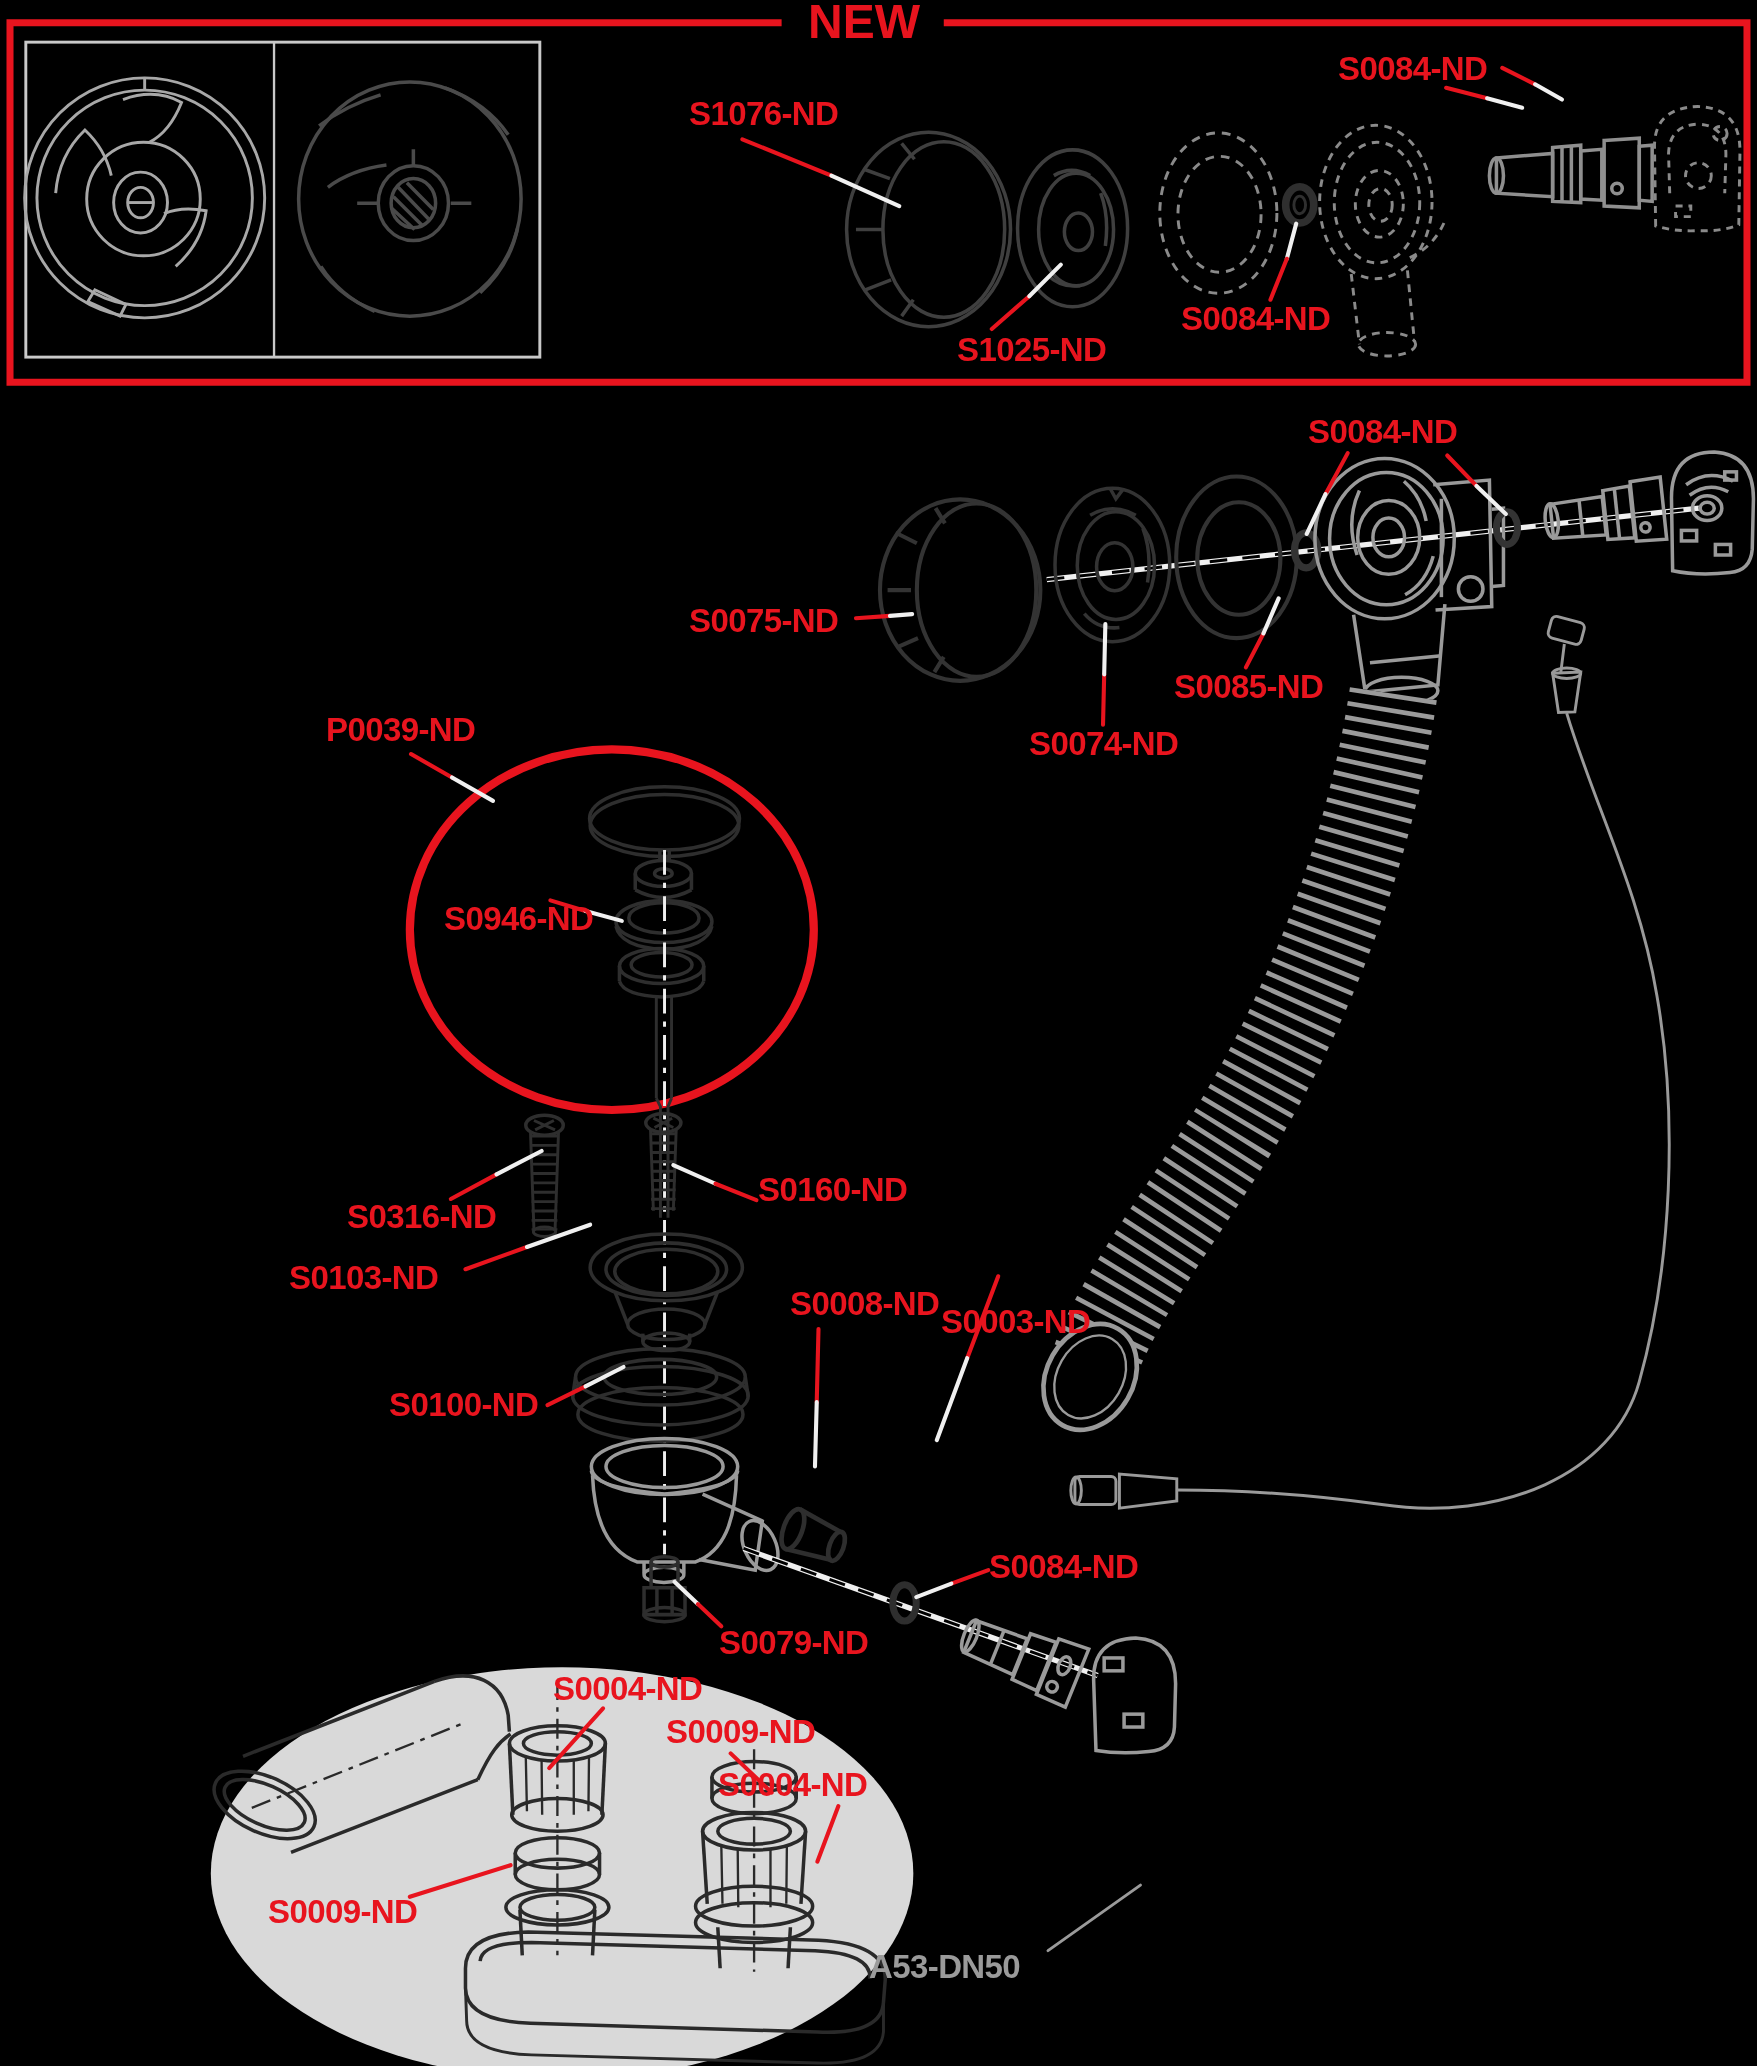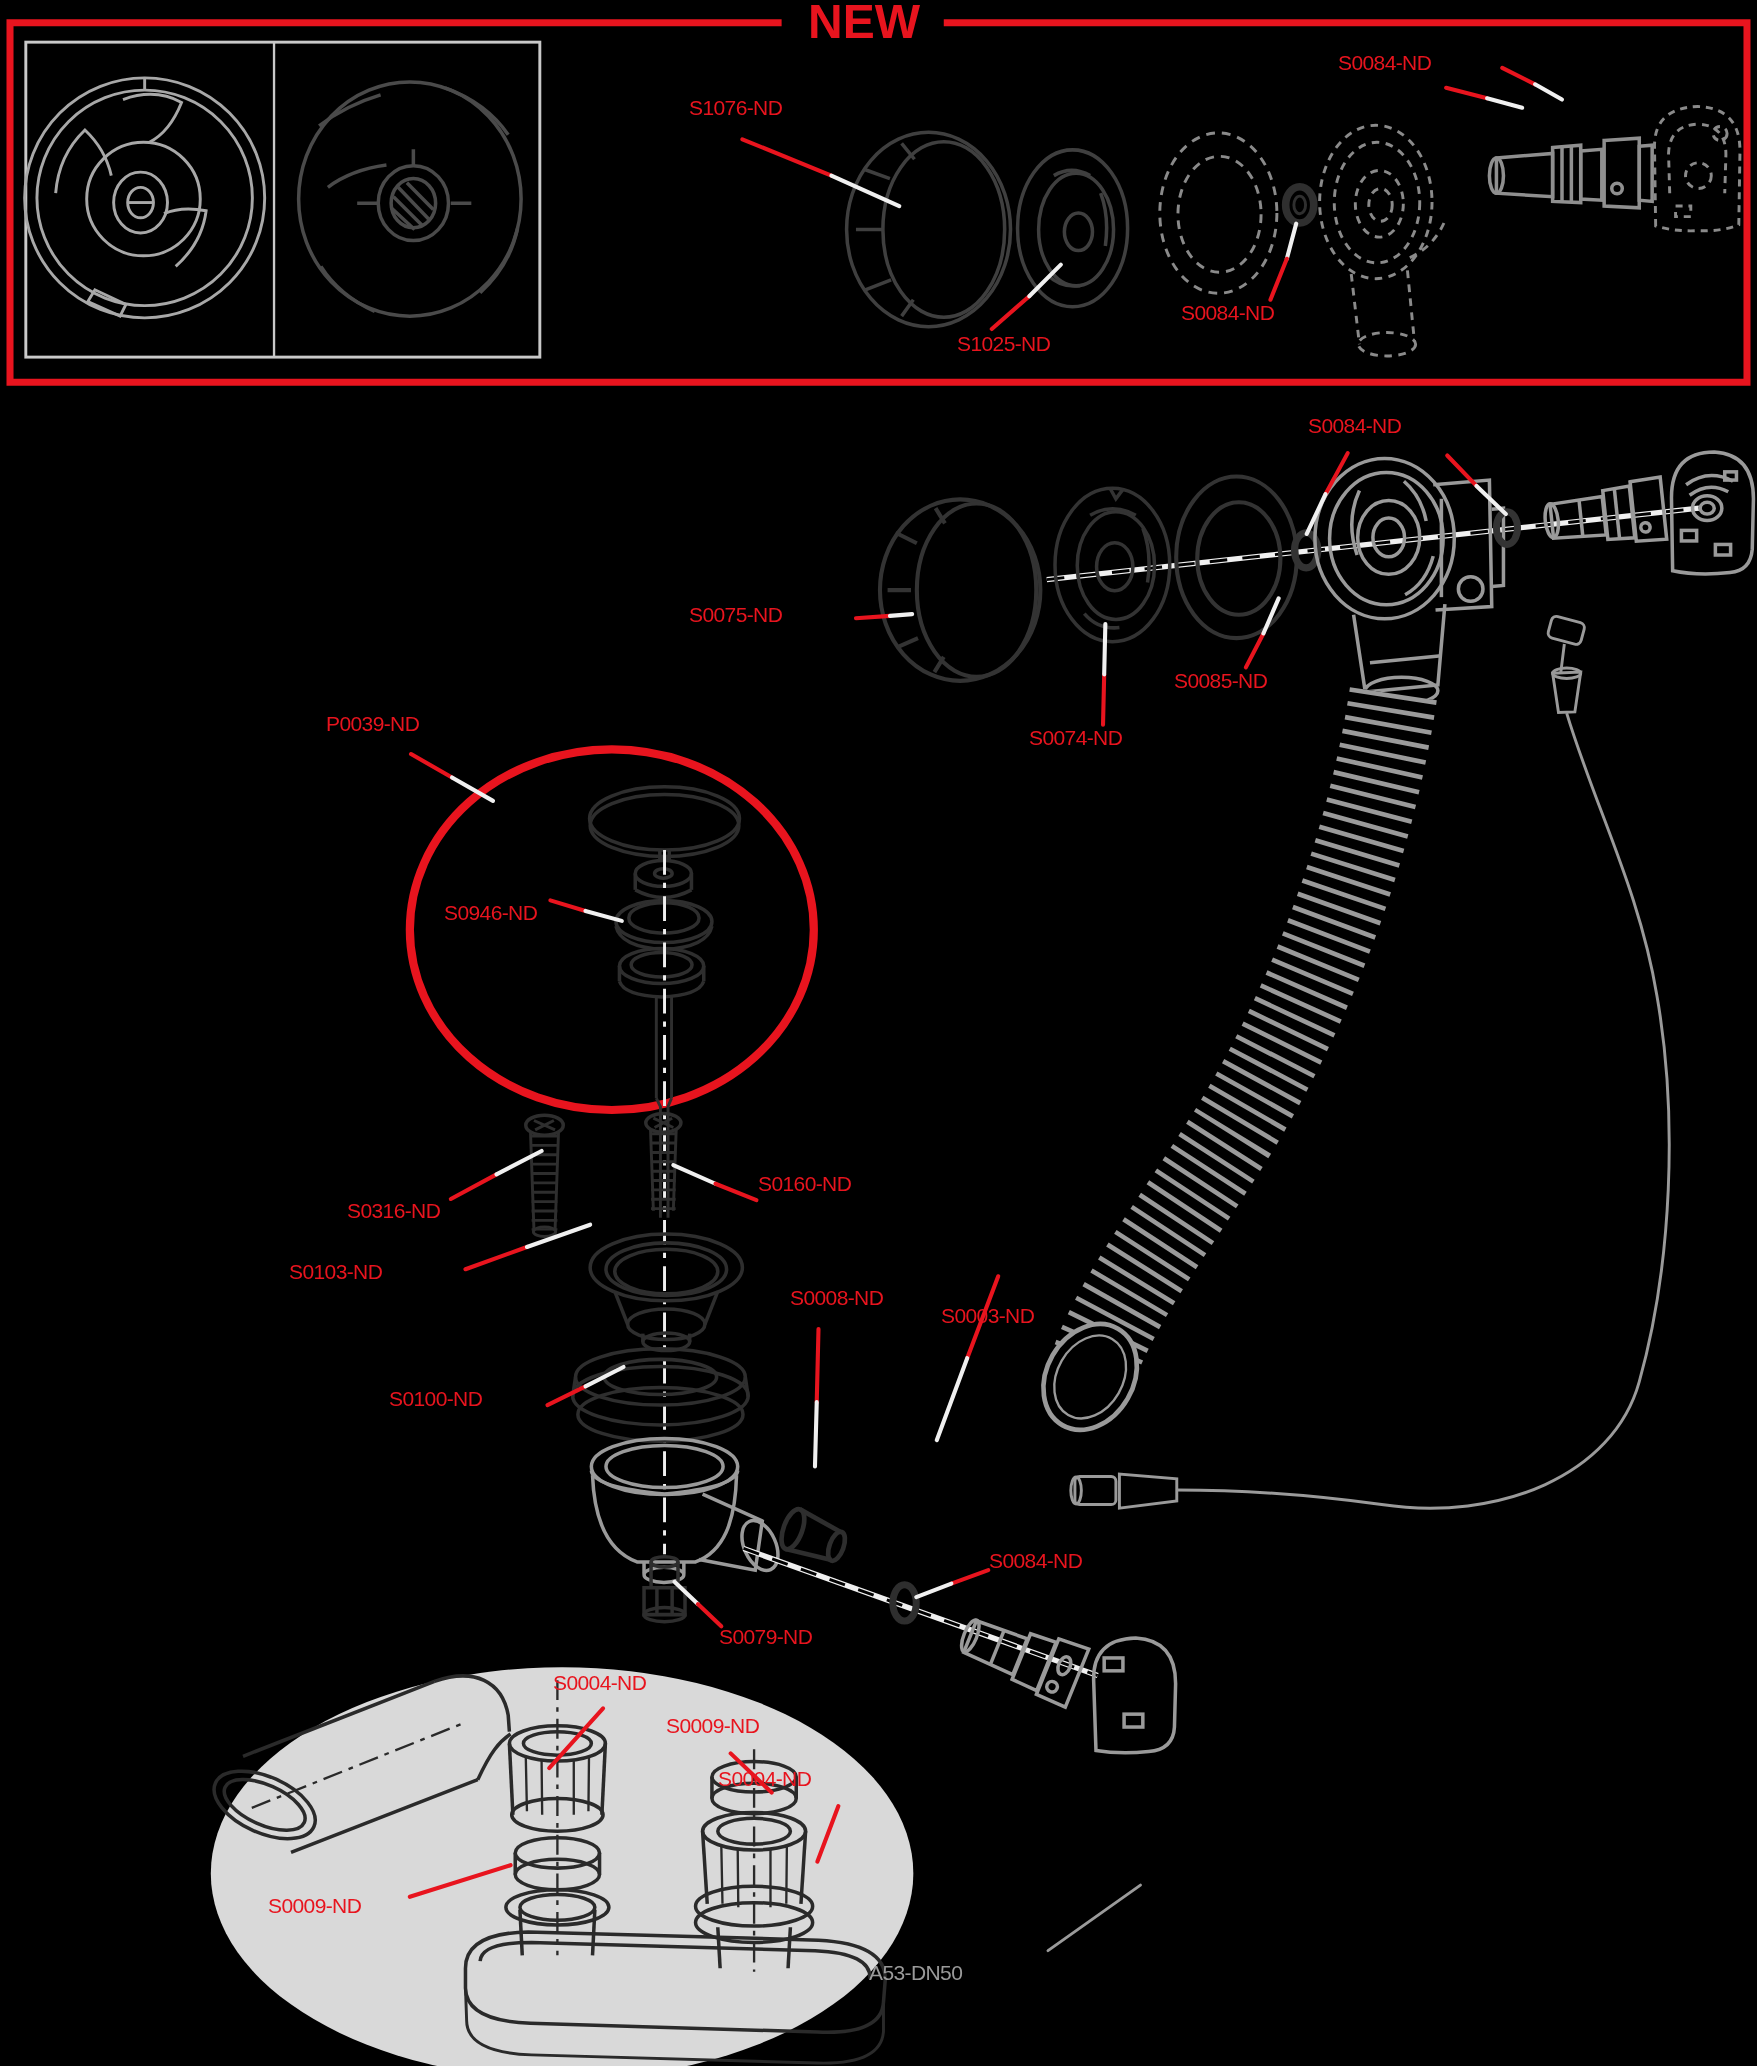--- a/index.html
+++ b/index.html
@@ -1,21 +1,21 @@
 <!DOCTYPE html>
 <html style="font-size:9.4px"><head>
 <meta charset="utf-8">
 <style>
   html,body{margin:0;padding:0;background:#000;}
   #page{position:relative;width:1757px;height:2066px;background:#000;overflow:hidden;
         font-family:"Liberation Sans",sans-serif;padding-left:16px;}
   svg{position:absolute;left:0;top:0;}
-  .lbl{position:absolute;color:#e8141e;font-size:21px;font-weight:400;letter-spacing:-0.6px;
+  .lbl{position:absolute;color:#e8141e;font-size:33px;font-weight:700;letter-spacing:-0.6px;
        white-space:nowrap;line-height:1;}
-  .lbl.gray{color:#9a9a9a;margin-top:12px;}
+  .lbl.gray{color:#9a9a9a;}
   #new-badge{position:absolute;left:785px;top:-5.9px;width:158px;text-align:center;
        color:#e8141e;font-size:48px;font-weight:800;letter-spacing:0;}
 </style>
 </head>
 <body>
 
 <div id="page">
 
 <svg width="1757" height="2066" viewBox="0 0 3001 3529">
 

